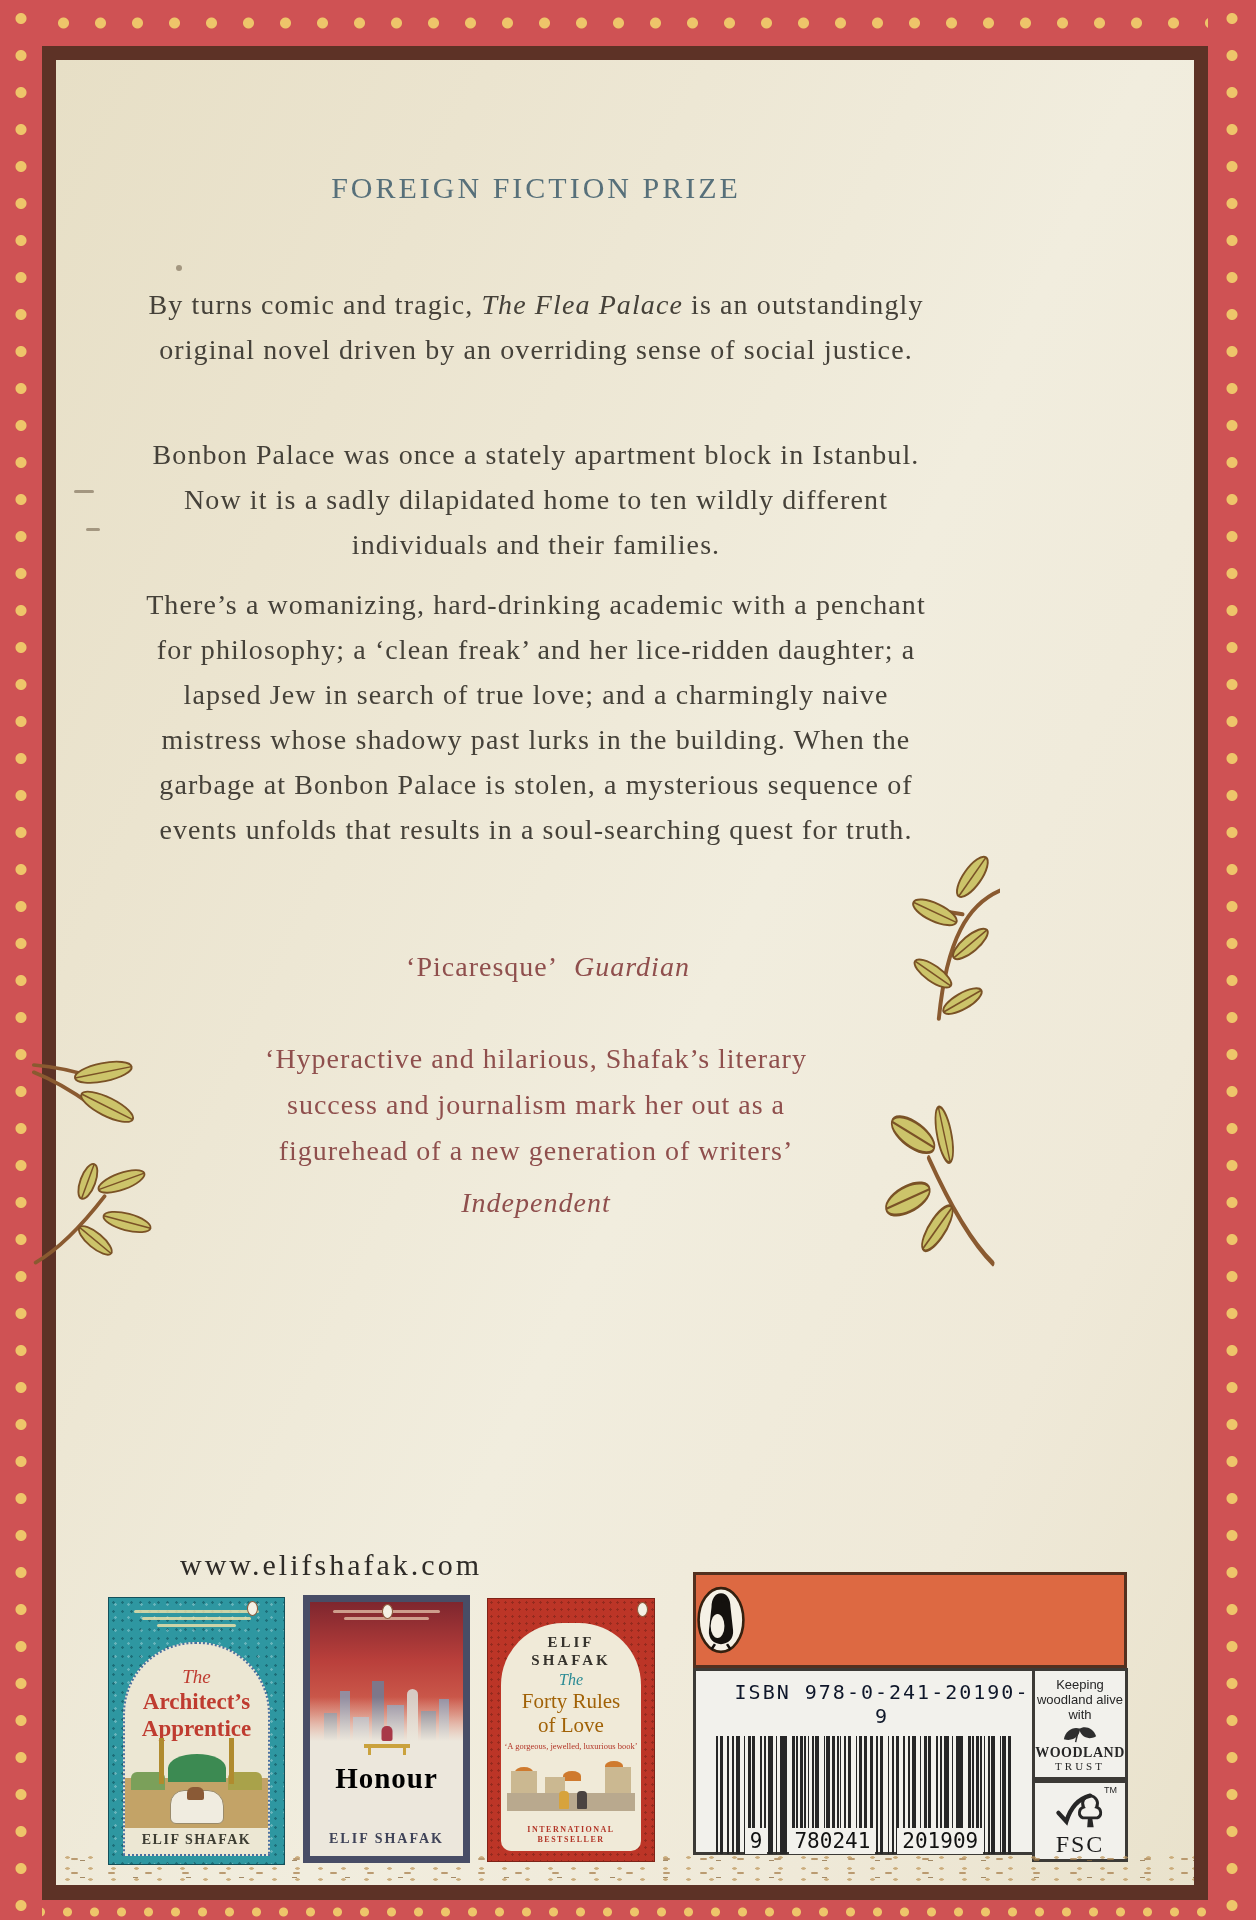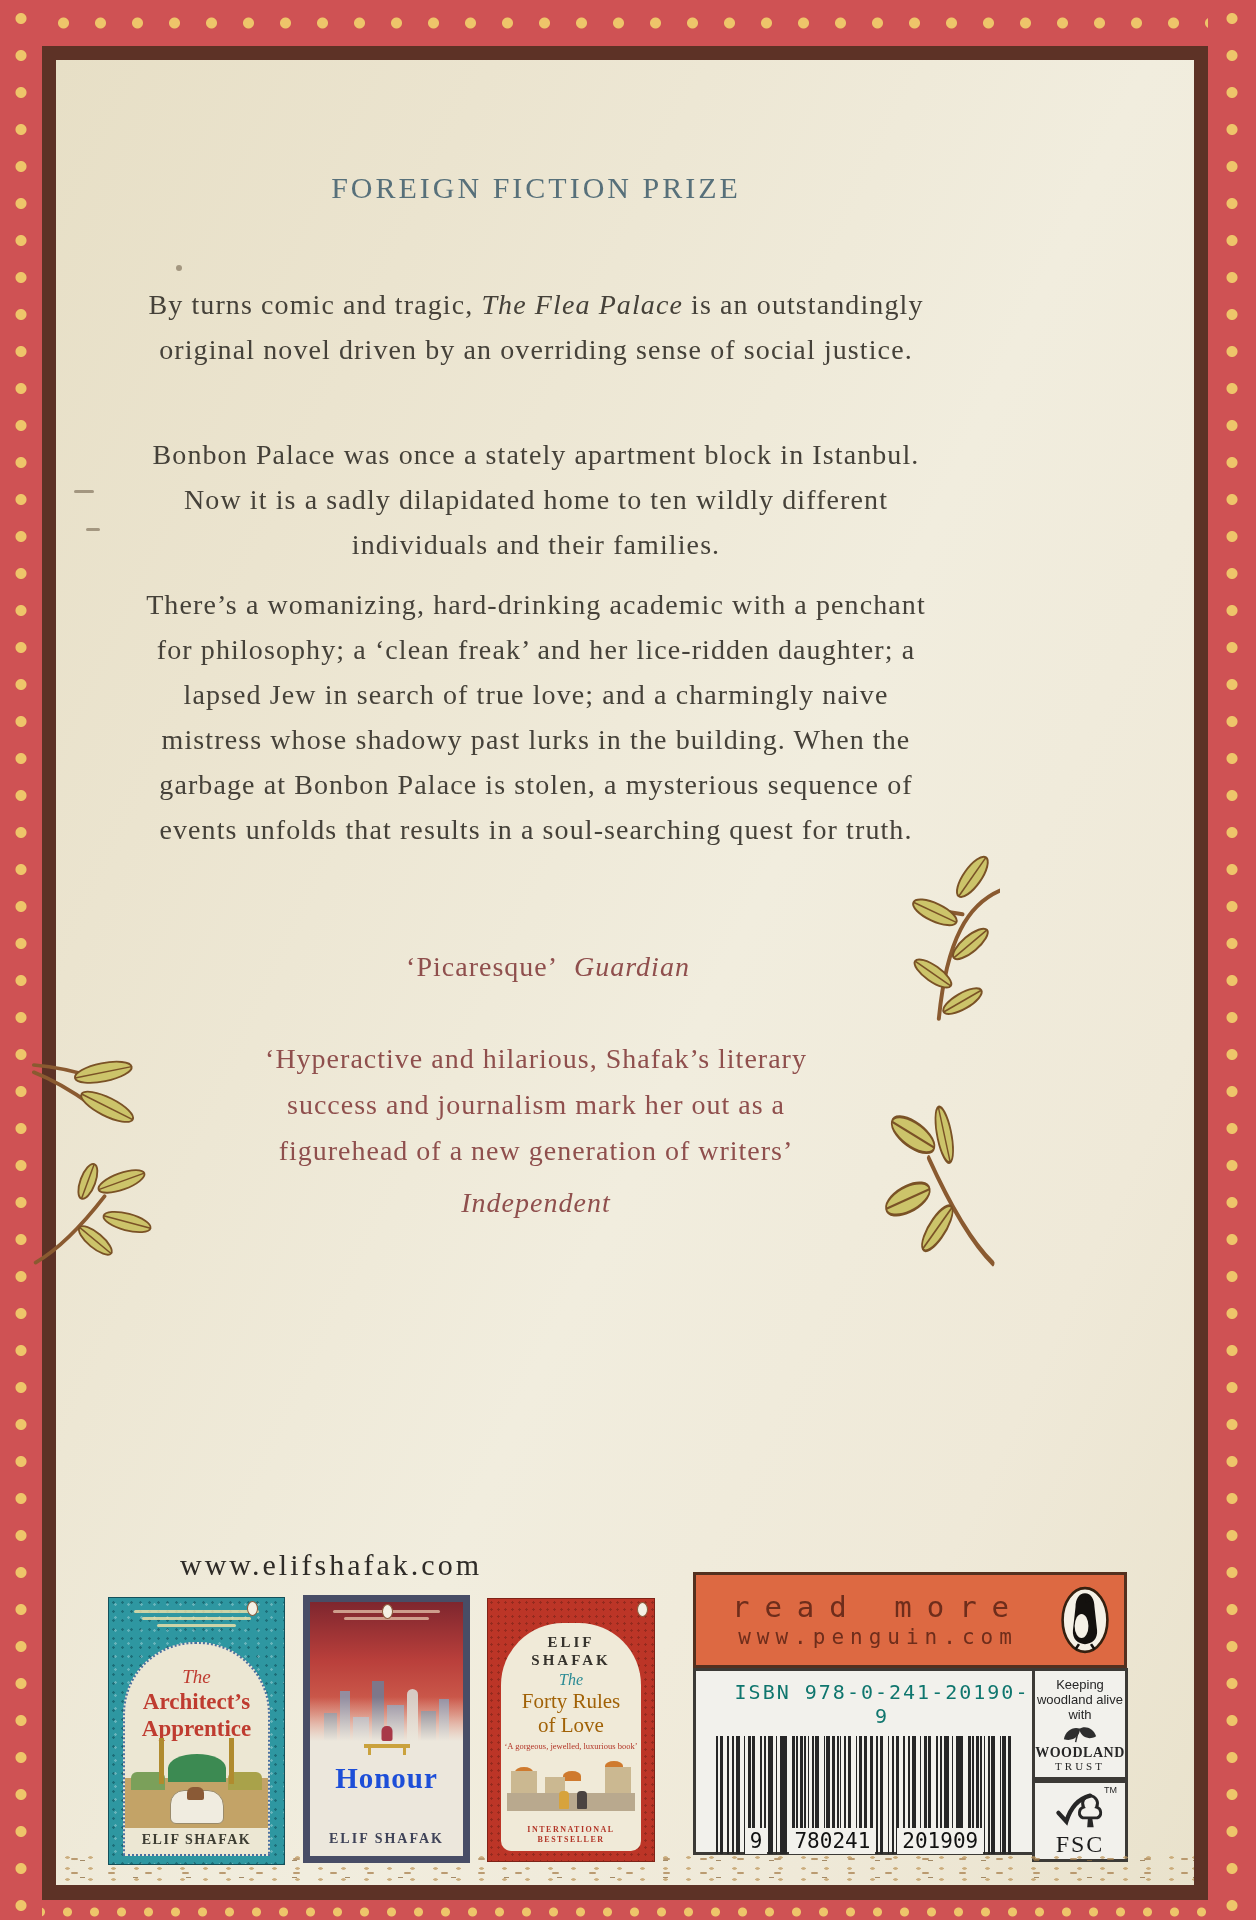--- a/index.html
+++ b/index.html
@@ -53,21 +53,21 @@
 
   .readmore{position:absolute;left:637px;top:1512px;width:434px;height:96px;box-sizing:border-box;
     background:#dd6942;border:3px solid #53301f;display:flex;align-items:center;}
   .rm-text{flex:1;text-align:center;color:#6e2d1b;font-family:"DejaVu Sans Mono",monospace;}
   .rm1{font-size:29px;letter-spacing:15px;line-height:34px;}
   .rm2{font-size:21px;letter-spacing:6px;line-height:26px;}
   .rm-penguin{width:50px;height:72px;margin-right:14px;flex:0 0 auto;}
 
   .isbnbox{position:absolute;left:637px;top:1608px;width:342px;height:187px;box-sizing:border-box;
     background:#f2f1ec;border:3px solid #3c3a36;padding-top:9px;}
-  .isbn-label{text-align:center;font-family:"DejaVu Sans Mono",monospace;font-size:20px;letter-spacing:2px;color:#0f766e;padding-left:36px;}
+  .isbn-label{text-align:center;font-family:"DejaVu Sans Mono",monospace;font-size:20px;letter-spacing:2px;color:#0f172a;padding-left:36px;}
   .barcode{margin:8px auto 0;width:296px;height:118px;
     background-image:
       repeating-linear-gradient(90deg,#262626 0 2px,rgba(0,0,0,0) 2px 4px,#262626 4px 7px,rgba(0,0,0,0) 7px 12px,#262626 12px 13px,rgba(0,0,0,0) 13px 16px),
       repeating-linear-gradient(90deg,#262626 0 2px,rgba(0,0,0,0) 2px 11px);}
   .digits{display:flex;justify-content:center;gap:22px;margin-top:-26px;
     font-family:"DejaVu Sans Mono",monospace;font-size:21px;color:#111;}
   .digits span{background:#f2f1ec;padding:0 5px;line-height:26px;}
 
   .cert{position:absolute;left:976px;width:96px;box-sizing:border-box;background:#f2f1ec;
     border:3px solid #3c3a36;text-align:center;font-family:"Liberation Sans","DejaVu Sans",sans-serif;color:#262626;}
@@ -127,21 +127,21 @@
   .sky span:nth-child(4){width:12px;height:66px;background:#767b90;}
   .sky span:nth-child(5){width:17px;height:42px;}
   .sky span:nth-child(6){width:11px;height:58px;border-radius:6px 6px 0 0;background:#d8d5ce;}
   .sky span:nth-child(7){width:15px;height:36px;background:#6e7388;}
   .sky span:nth-child(8){width:10px;height:48px;}
   .b2-fog{position:absolute;bottom:-2px;left:0;right:0;height:36%;background:linear-gradient(rgba(236,231,220,0),#ece7dc 85%);}
   .b2-bench{position:absolute;top:56%;left:50%;transform:translateX(-50%);width:46px;height:4px;background:#caa23d;}
   .b2-bench::before{content:"";position:absolute;left:4px;top:4px;width:3px;height:7px;background:#caa23d;}
   .b2-bench::after{content:"";position:absolute;right:4px;top:4px;width:3px;height:7px;background:#caa23d;}
   .b2-fig{position:absolute;top:49%;left:50%;transform:translateX(-50%);width:11px;height:15px;background:#a83848;border-radius:5px 5px 2px 2px;}
-  .b2-title{position:absolute;top:63%;width:100%;text-align:center;color:#1d4ed8;font-size:29px;font-weight:bold;letter-spacing:1px;}
+  .b2-title{position:absolute;top:63%;width:100%;text-align:center;color:#000000;font-size:29px;font-weight:bold;letter-spacing:1px;}
   .b2-author{position:absolute;bottom:9px;width:100%;text-align:center;color:#3f4358;font-size:14px;font-weight:bold;letter-spacing:2px;}
 
   .b3{left:431px;top:1538px;width:168px;height:264px;background:#bc3527;border:1px solid #7e2317;padding:8px;
     background-image:radial-gradient(#952a1e 1px,rgba(0,0,0,0) 1.4px);background-size:7px 7px;}
   .b3-panel{position:absolute;left:13px;right:13px;top:24px;bottom:10px;background:#f0ead8;
     border-radius:62px 62px 10px 10px;overflow:hidden;text-align:center;}
   .b3-author{color:#35322c;font-size:15px;font-weight:bold;letter-spacing:3px;line-height:18px;}
   .b3-author.first{margin-top:10px;}
   .b3-the{font-style:italic;color:#2a8b94;font-size:16px;line-height:18px;margin-top:2px;}
   .b3-t{color:#a16207;font-size:21px;line-height:24px;font-weight:normal;}
@@ -195,24 +195,20 @@
       <span class="qsrc">Independent</span>
     </div>
 
     <div class="website">www.elifshafak.com</div>
 
     <div class="imprint-row">
       <span>PENGUIN Fiction</span><span class="price">£9.99</span>
     </div>
 
     <div class="readmore">
-      <div class="rm-text">
-        <div class="rm1">read more</div>
-        <div class="rm2">www.penguin.com</div>
-      </div>
       <svg class="rm-penguin" viewBox="0 0 58 80">
         <ellipse cx="29" cy="40" rx="26" ry="37" fill="#f5f1e6" stroke="#35200f" stroke-width="3"></ellipse>
         <path d="M29 9 C22 9 18 16 18 25 L15 52 C14 62 21 68 29 68 C37 68 44 62 43 52 L40 25 C40 16 36 9 29 9 Z" fill="#14110e"></path>
         <ellipse cx="25" cy="47" rx="8" ry="14" fill="#f5f1e6"></ellipse>
         <path d="M29 12 L38 17 L30 20 Z" fill="#14110e"></path>
         <path d="M22 68 L18 74 M36 68 L40 74" stroke="#14110e" stroke-width="3"></path>
       </svg>
     </div>
 
     <div class="isbnbox">

